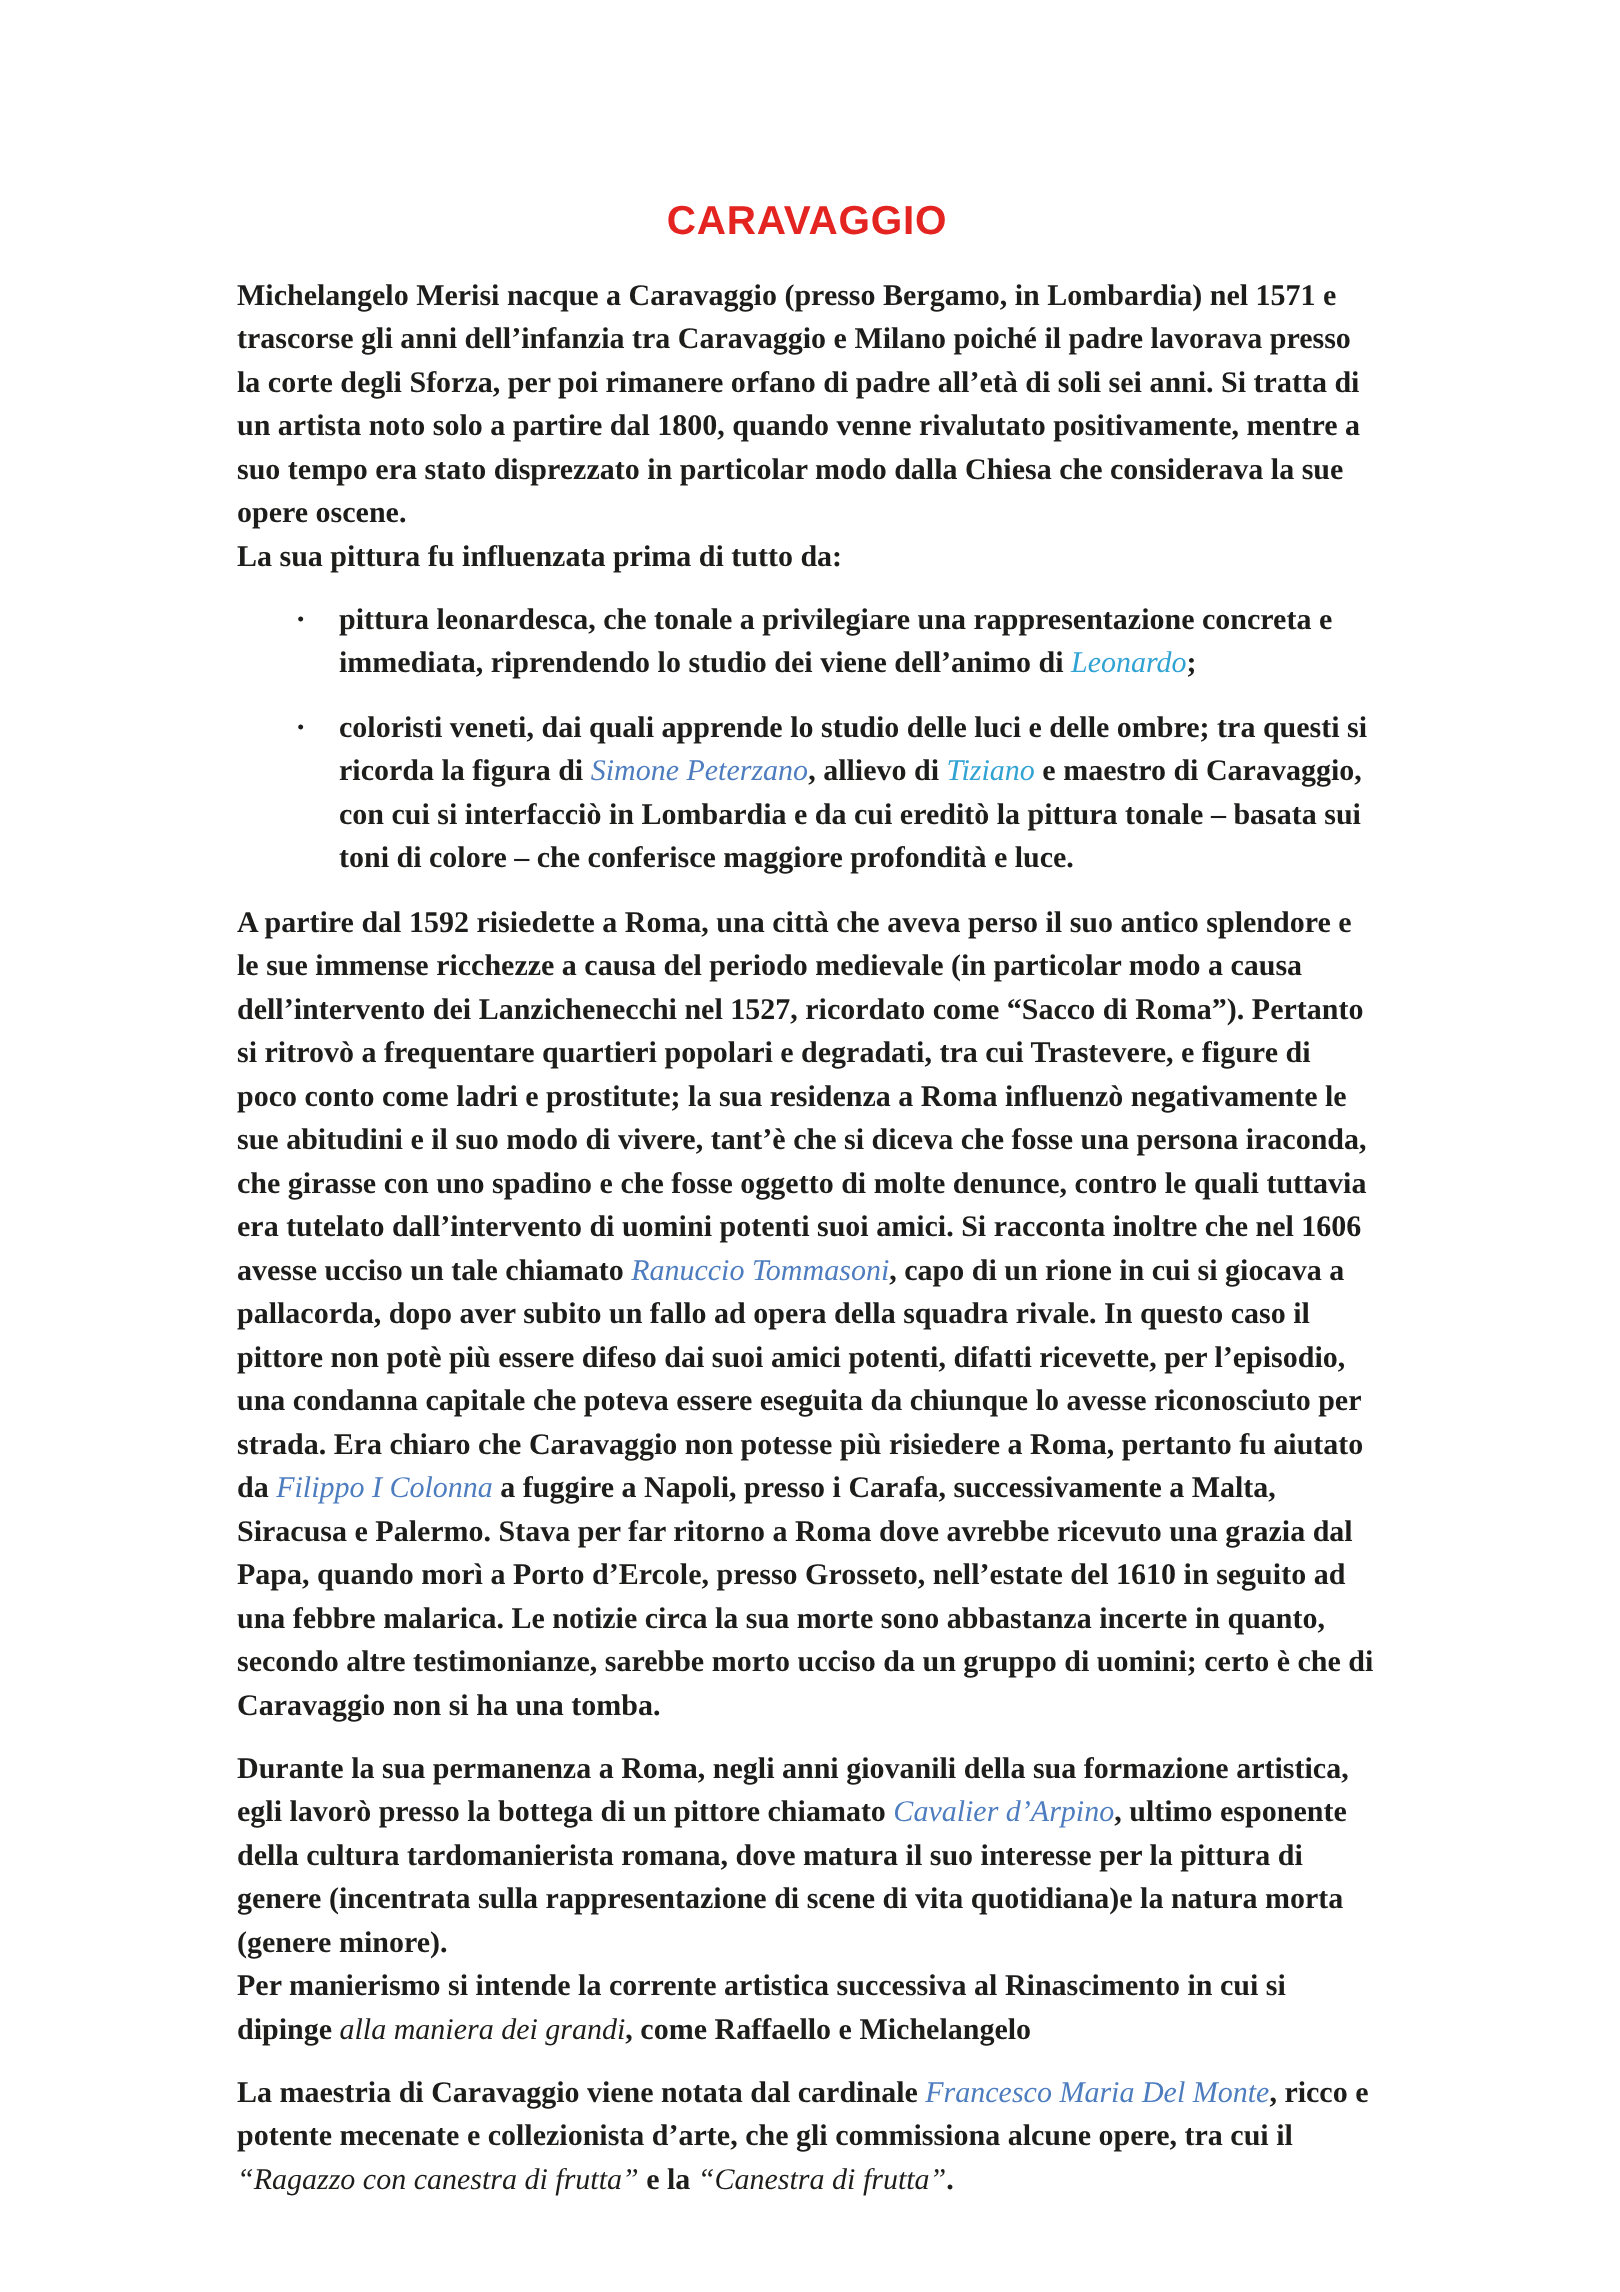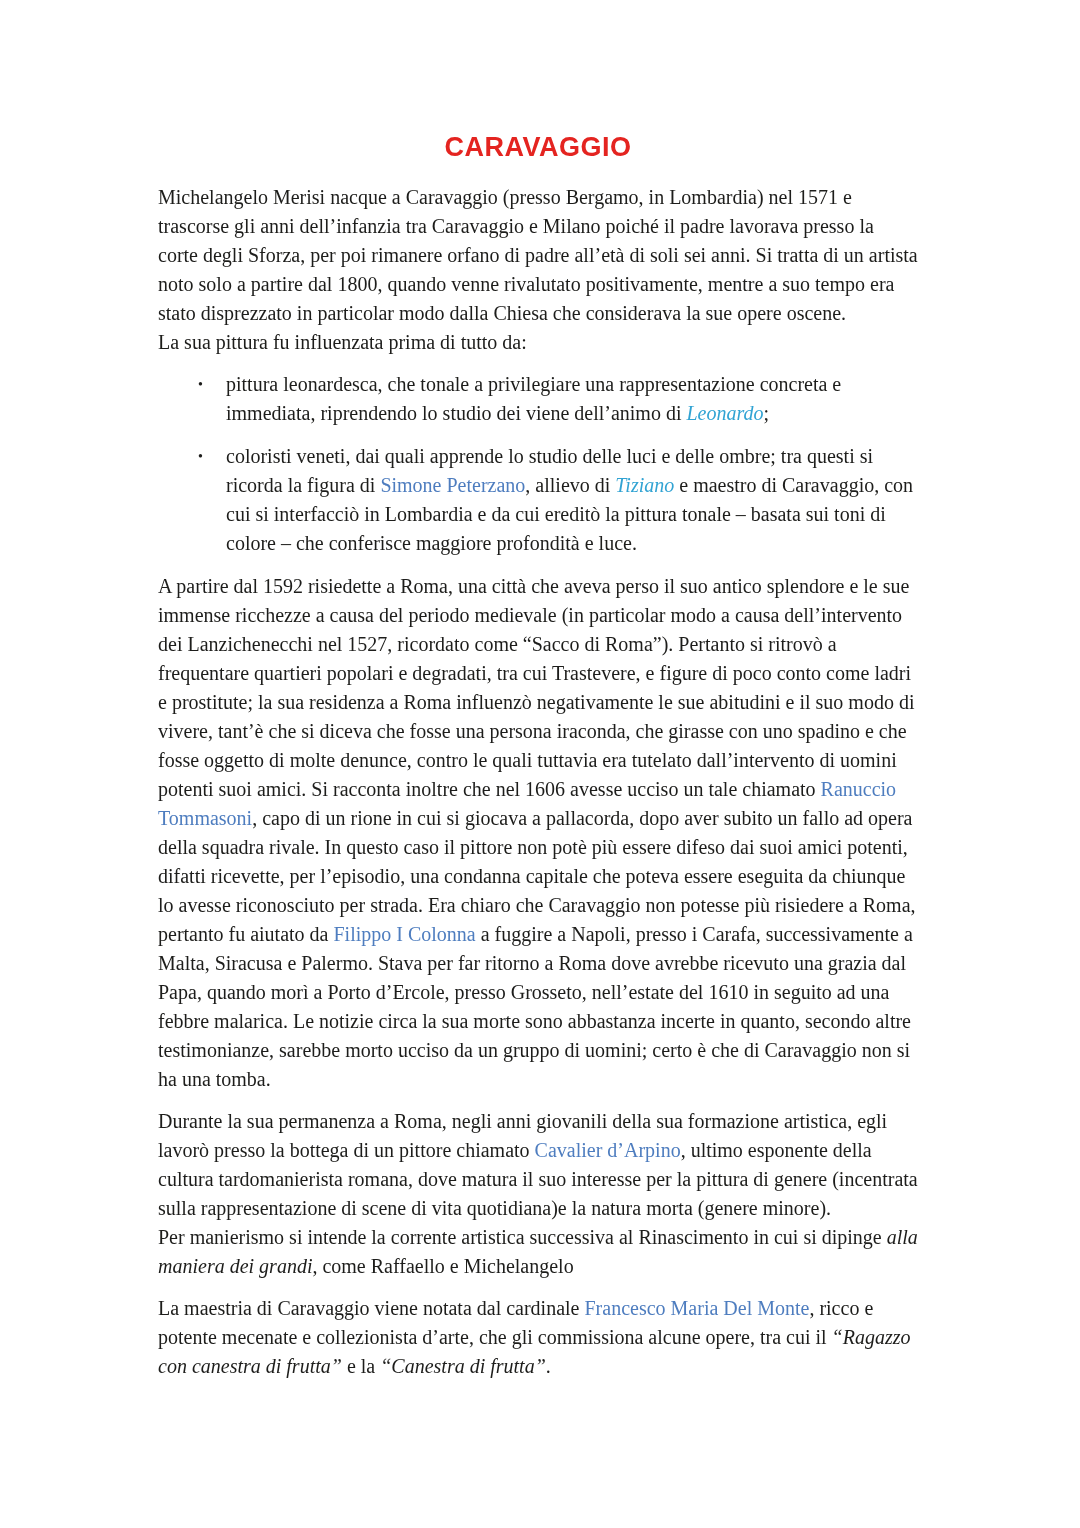--- a/index.html
+++ b/index.html
@@ -48,25 +48,25 @@
     font-size:14px;
     line-height:29px;
     color:var(--text);
   }
   .bullet-text{
     flex:1;
     font-size:20px;
     line-height:29px;
     color:var(--text);
   }
-  .run-n{font-weight:normal;}
-  .run-b{font-weight:normal;}
+  .run-n{font-weight:bold;}
+  .run-b{font-weight:bold;}
   .run-i{font-style:italic;}
   .run-l1{color:var(--link-light);font-style:italic;}
-  .run-l2{color:var(--link-dark);}
+  .run-l2{color:var(--link-dark);font-style:italic;}
 </style>
 </head>
 <body>
 
 <div class="page">
 
   <h1 class="doc-title">CARAVAGGIO</h1>
 
   <div class="para"><span class="run-n">Michelangelo Merisi nacque a Caravaggio (presso Bergamo, in Lombardia) nel 1571 e trascorse gli anni dell’infanzia tra Caravaggio e Milano poiché il padre lavorava presso la corte degli Sforza, per poi rimanere orfano di padre all’età di soli sei anni. Si tratta di un artista noto solo a partire dal 1800, quando venne rivalutato positivamente, mentre a suo tempo era stato disprezzato in particolar modo dalla Chiesa che considerava la sue opere oscene.</span><br><span class="run-n">La sua pittura fu influenzata prima di tutto da:</span></div>
 

